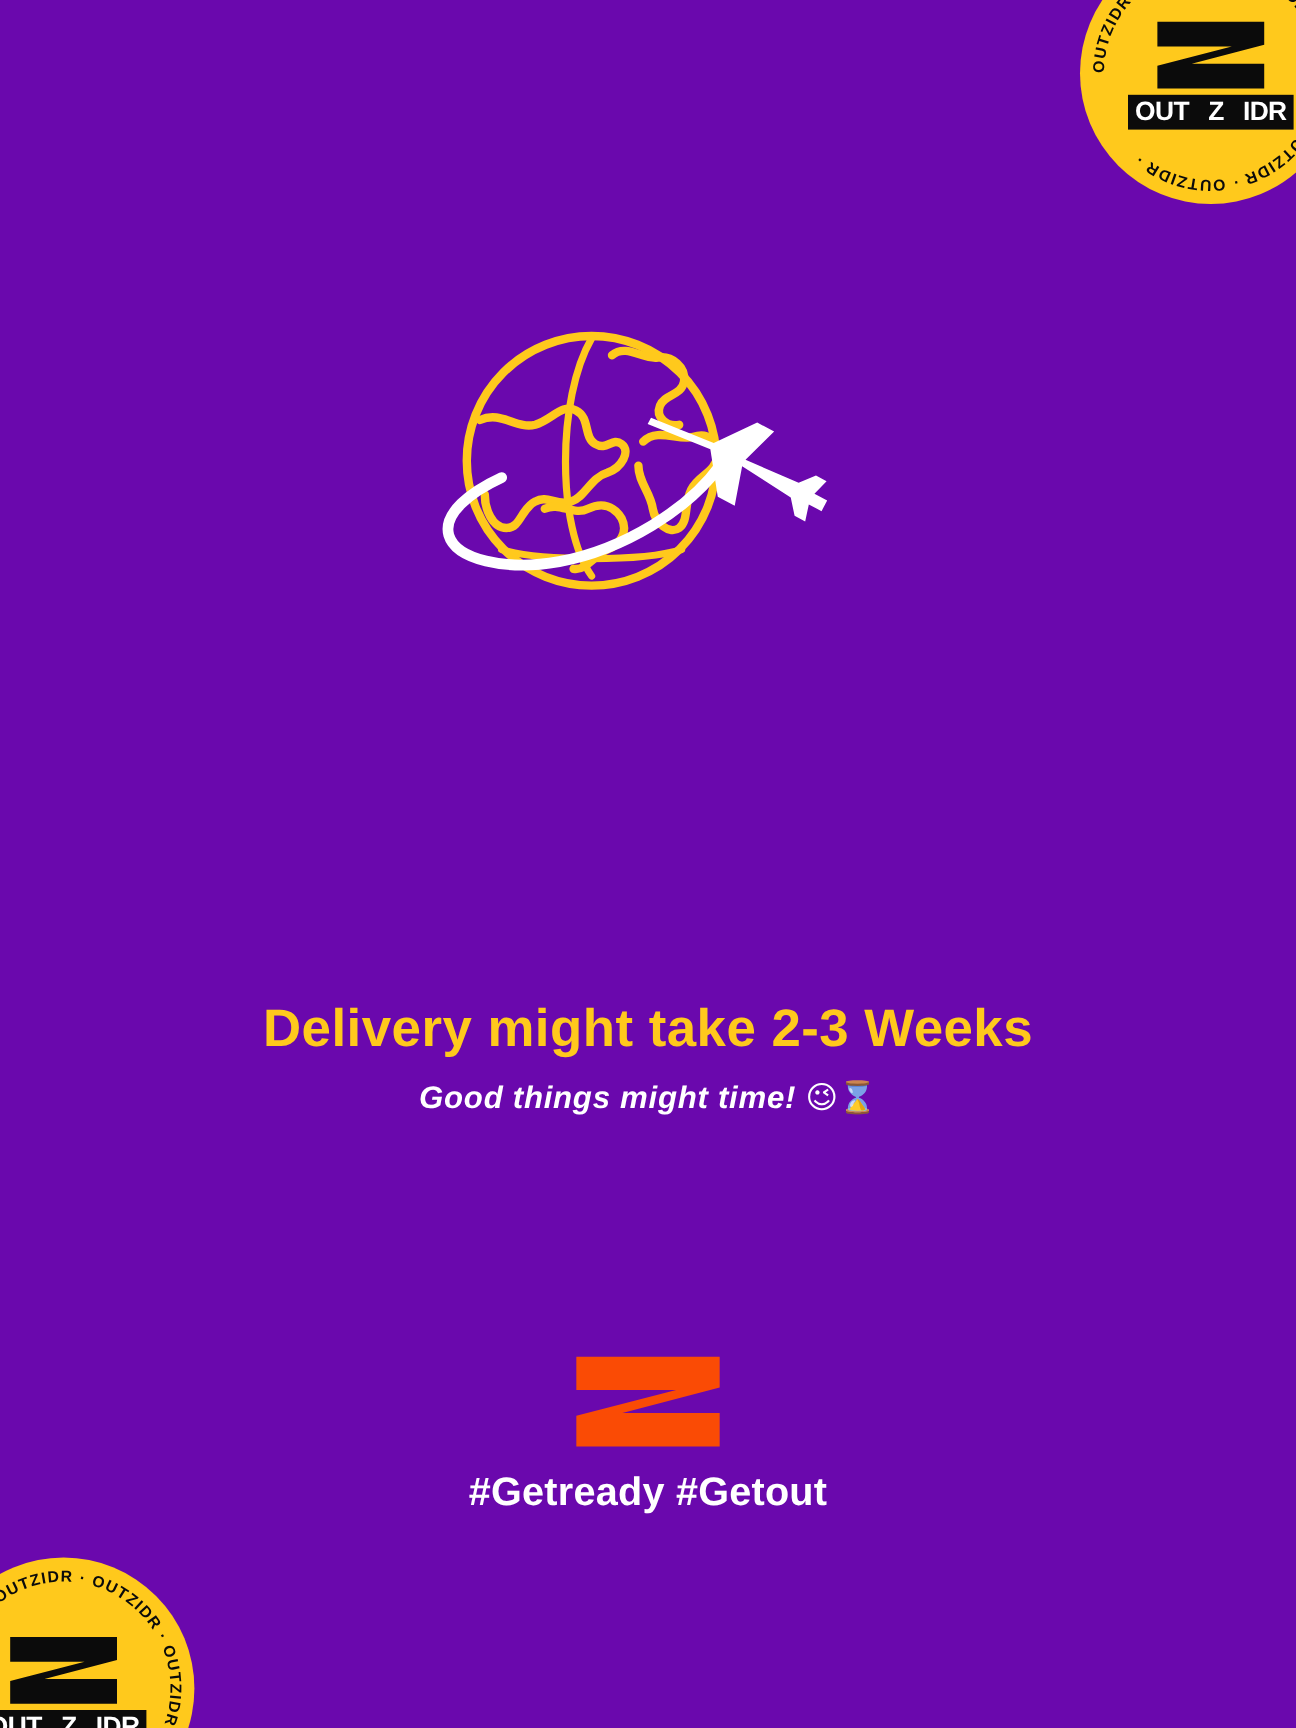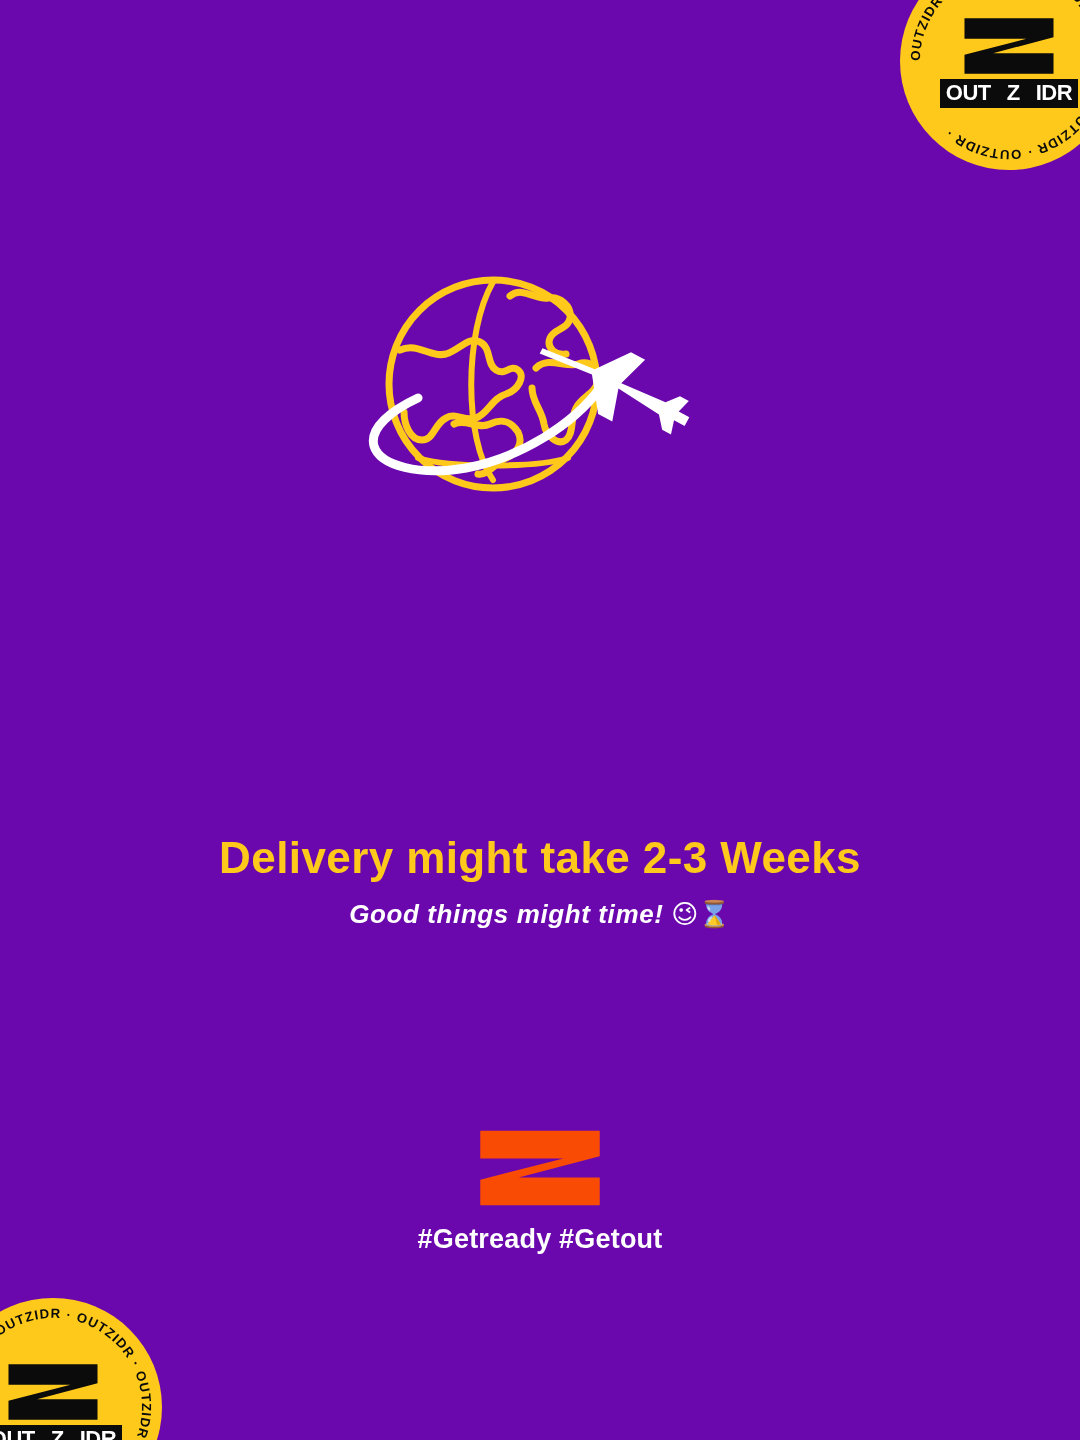--- a/index.html
+++ b/index.html
@@ -154,21 +154,21 @@
     left:0; right:0;
     top:1122px;
     display:flex;
     flex-direction:column;
     align-items:center;
   }
   .footer .zlogo { width:128px; height:92px; display:block; }
   .footer .hashtags {
     margin-top:9px;
     color:#ffffff;
-    font-size:27px;
+    font-size:33px;
     font-weight:bold;
     letter-spacing:0.2px;
     line-height:1.2;
   }
 </style>
 </head>
 <body>
 
 <div class="poster">
 

